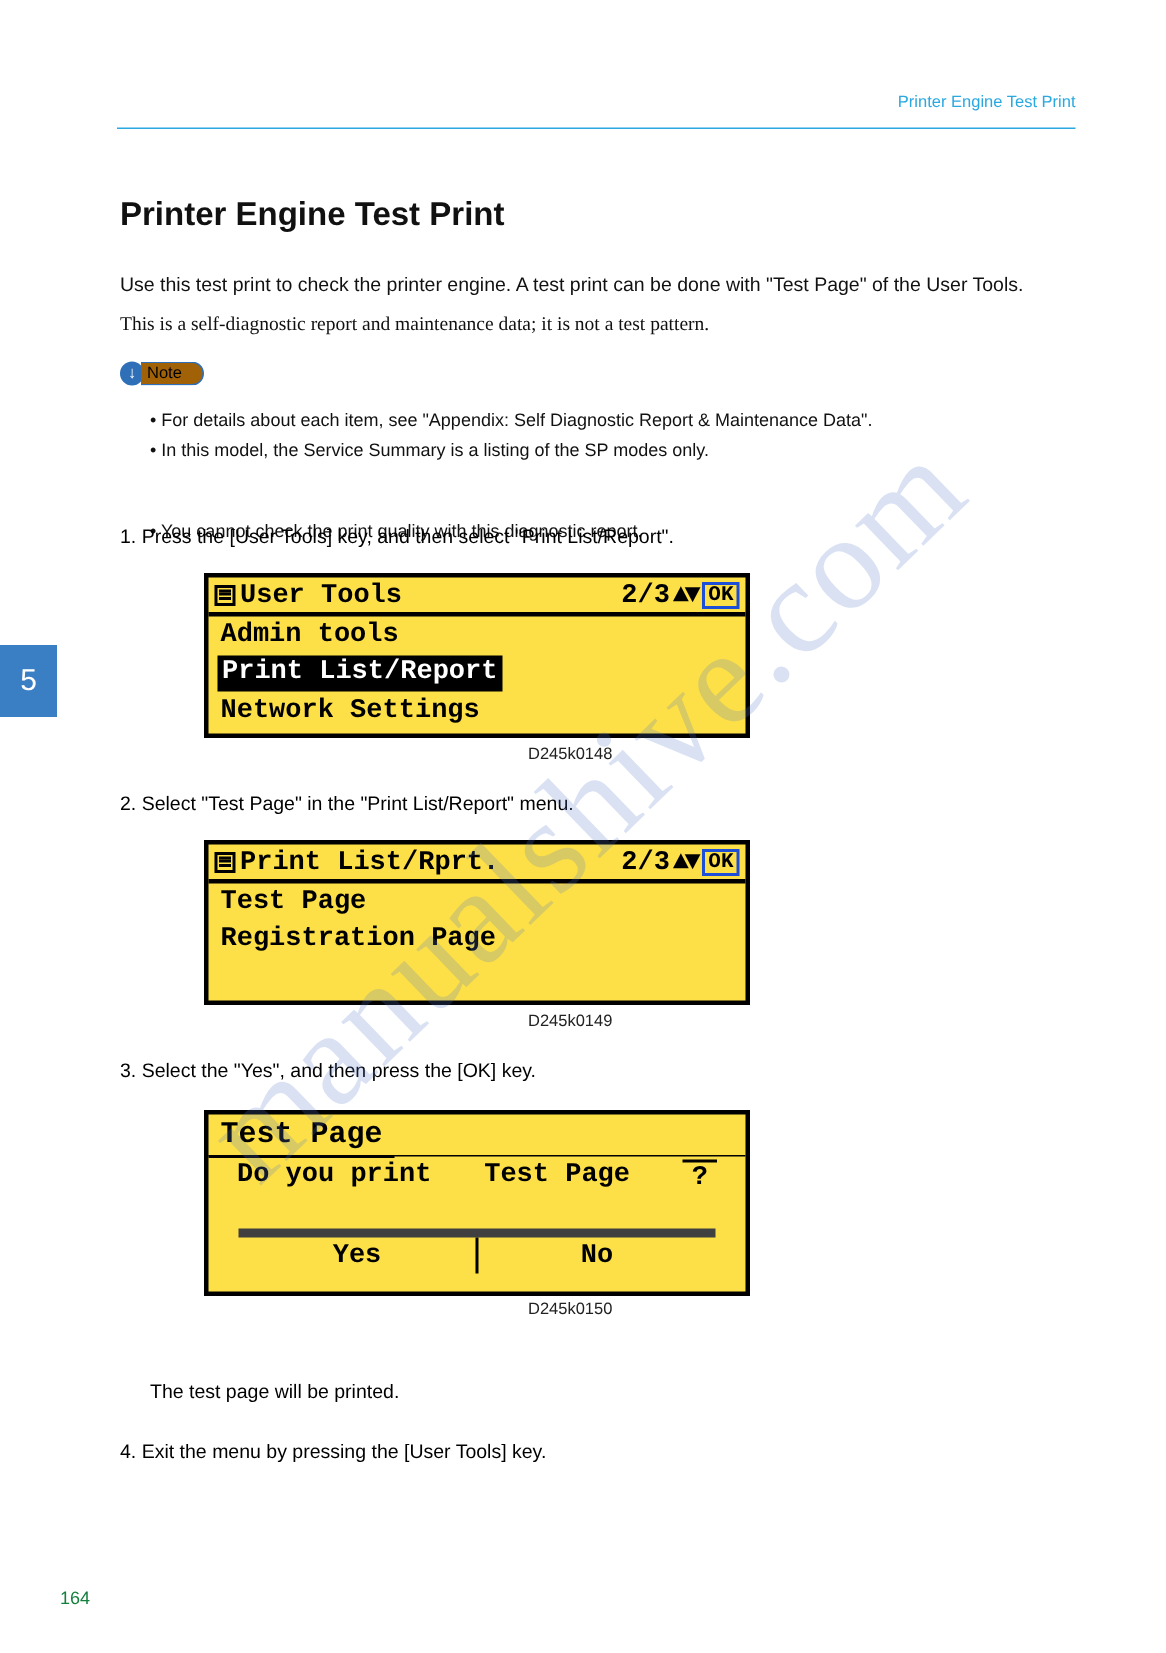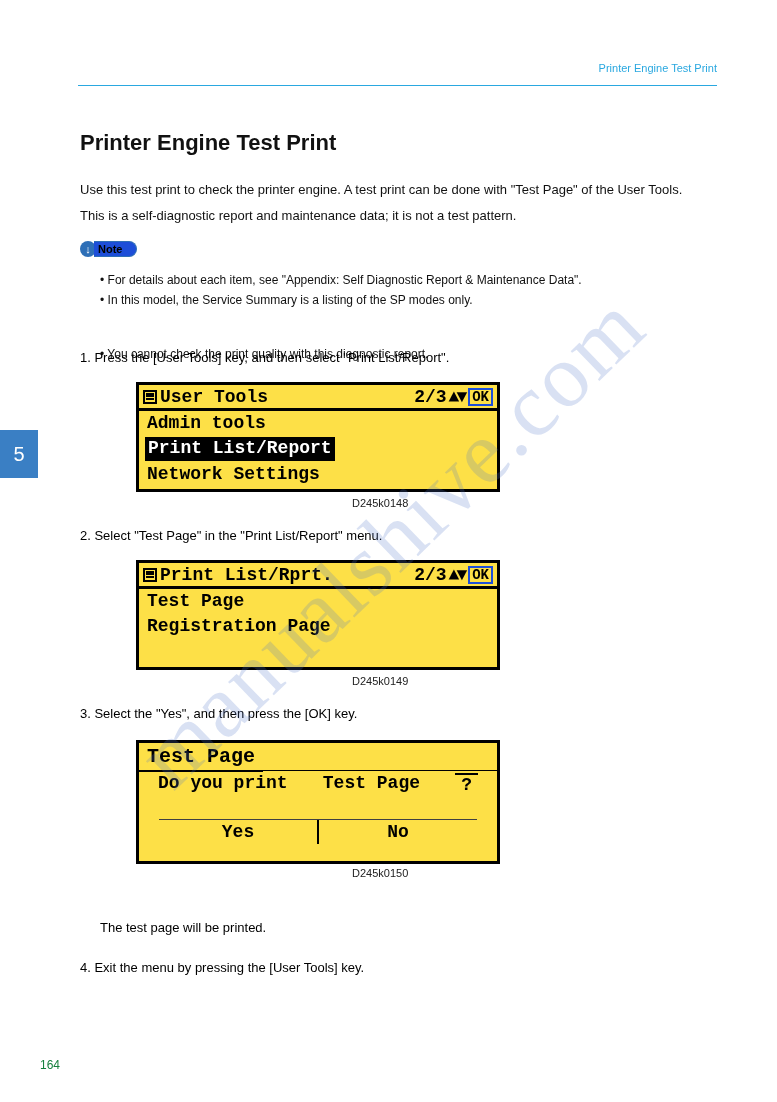--- a/index.html
+++ b/index.html
@@ -2,25 +2,25 @@
 <html><head>
 <meta charset="utf-8">
 <style>
   * { margin: 0; padding: 0; box-sizing: border-box; }
   body { width: 777px; height: 1102px; background: #fff; font-family: Arial, Helvetica, sans-serif; position: relative; overflow: hidden; }
   .header-line { position: absolute; top: 85px; left: 78px; right: 60px; height: 1px; background: #2aa8e0; }
   .header-label { position: absolute; top: 62px; right: 60px; color: #2aa8e0; font-size: 11px; }
   .section-title { position: absolute; left: 80px; top: 130px; font-size: 22px; font-weight: 700; color: #111; }
   .body-text { position: absolute; left: 80px; right: 60px; font-size: 13px; color: #111; line-height: 1.5; }
   .body1 { top: 180px; }
-  .body2 { top: 206px; }
+  .body2 { top: 206px; font-family: Liberation Serif, serif; }
 
   .note-pill { position: absolute; top: 240px; left: 80px; height: 18px; display: flex; align-items: center; }
   .note-circle { width: 16px; height: 16px; background: #2e6fb7; border-radius: 50%; display: inline-flex; align-items: center; justify-content: center; color: #fff; font-size: 11px; font-weight: bold; }
-  .note-label { font-weight: 700; font-size: 11px; color: #000; padding: 0 14px 0 4px; border: 1px solid #2e6fb7; border-left: none; border-radius: 0 9px 9px 0; height: 16px; line-height: 14px; margin-left: -2px; background: #1d4ed8; }
+  .note-label { font-weight: 400; font-size: 11px; color: #000; padding: 0 14px 0 4px; border: 1px solid #2e6fb7; border-left: none; border-radius: 0 9px 9px 0; height: 16px; line-height: 14px; margin-left: -2px; background: #a16207; }
 
   .bullet { position: absolute; left: 100px; right: 60px; font-size: 12px; color: #111; line-height: 1.4; }
   .bullet::before { content: "• "; }
   .b1 { top: 272px; }
   .b2 { top: 292px; }
   .b3 { top: 312px; margin-top: 34px; }
 
   .step-label { position: absolute; left: 80px; font-size: 13px; }
   .step1 { top: 350px; }
   .step2 { top: 528px; }
@@ -39,21 +39,21 @@
   .lcd-title-text { flex: 1; }
   .lcd-page { margin-right: 2px; }
   .lcd-arrows { margin-right: 4px; letter-spacing: -3px; }
   .lcd-ok { border: 2px solid #1d4ed8; padding: 0 2px; font-size: 14px; line-height: 1; height: 18px; display: inline-flex; align-items: center; }
   .lcd-item { padding: 1px 8px; font-size: 18px; line-height: 1.3; }
   .lcd-item.selected { background: #000; color: #fff; display: inline-block; margin: 1px 6px; padding: 0 3px; }
 
   .lcd3-title { padding: 2px 8px; font-size: 20px; border-bottom: 2px solid #000; display: inline-block; margin-bottom: -2px; }
   .lcd3-titlewrap { border-bottom: 1px solid #000; }
   .lcd3-body { padding: 2px 19px; font-size: 18px; display: flex; justify-content: space-between; }
-  .lcd3-opts { display: flex; border-top: 1px solid #404040; margin: 22px 20px 0 20px; }
+  .lcd3-opts { display: flex; border-top: 6px solid #404040; margin: 22px 20px 0 20px; }
   .lcd3-opt { flex: 1; text-align: center; font-size: 18px; border-right: 2px solid #000; padding: 2px 0; }
   .lcd3-opt:last-child { border-right: none; }
 
   .img-id { position: absolute; font-size: 11px; color: #222; font-family: Arial, sans-serif; font-weight: normal; }
   .id1 { top: 497px; left: 352px; }
   .id2 { top: 675px; left: 352px; }
   .id3 { top: 867px; left: 352px; }
 
   .page-tab { position: absolute; left: 0; top: 430px; width: 38px; height: 48px; background: #3a7fc4; color: #fff; font-size: 20px; display: flex; align-items: center; justify-content: center; }
 

